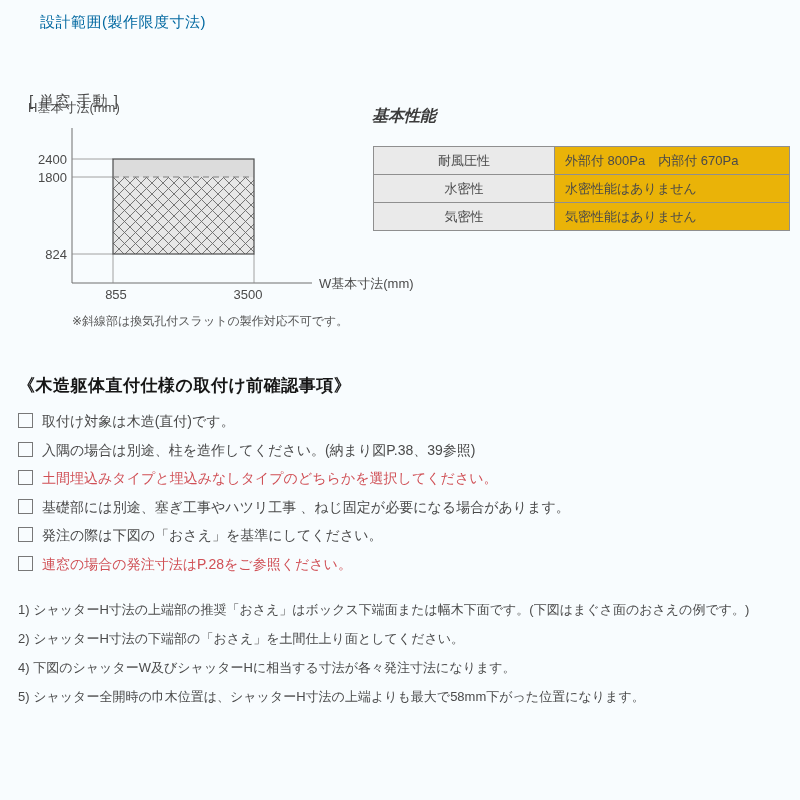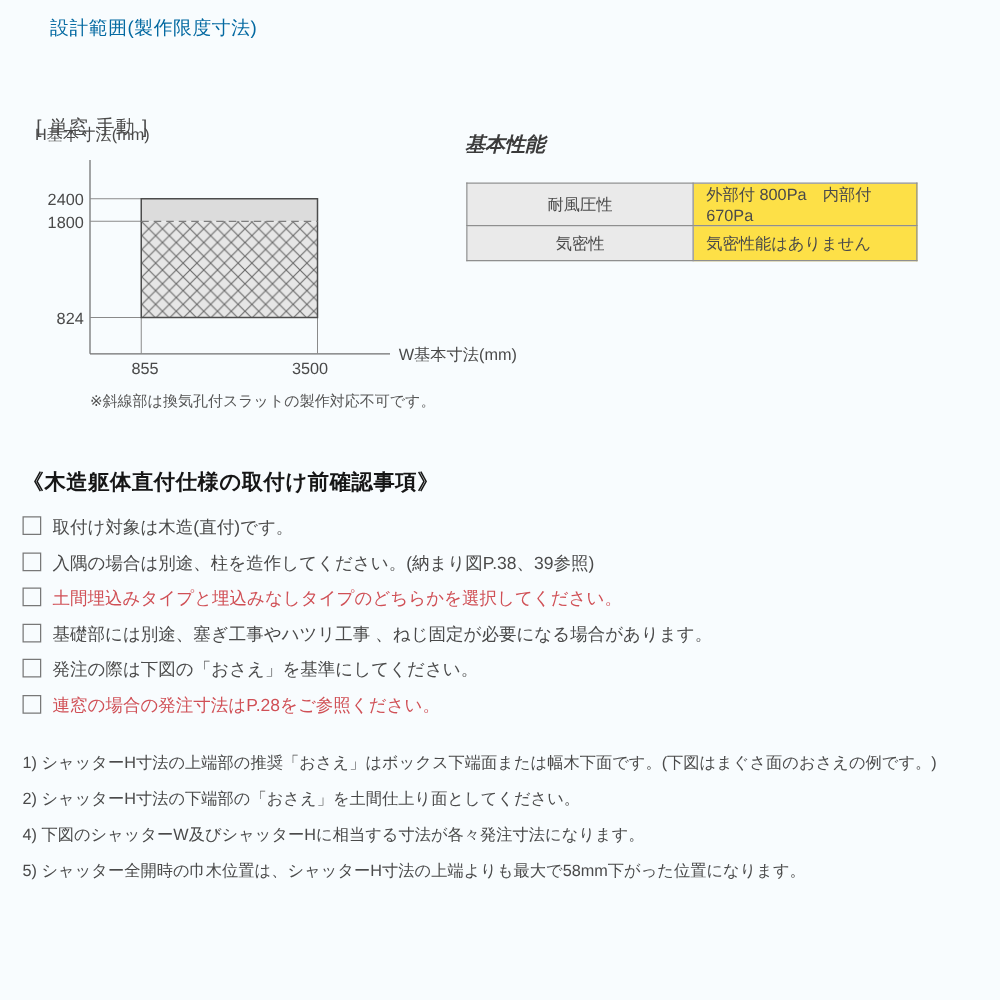--- a/index.html
+++ b/index.html
@@ -28,32 +28,32 @@
   .chart-note{
     position:absolute;left:72px;top:313px;
     font-size:12px;color:#555;text-align:right;
   }
   .perf-heading{
     position:absolute;left:372px;top:106px;
     font-size:16px;font-weight:600;color:#3b3b3b;font-style:italic;
   }
   .perf-table{
     position:absolute;left:373px;top:146px;
-    border-collapse:collapse;width:361px;
+    border-collapse:collapse;width:417px;
     font-size:13px;color:#4a4a4a;
   }
   .perf-table th,.perf-table td{
     border:1px solid #8f8f8f;
     height:27px;padding:0 10px;
     font-weight:normal;
   }
   .perf-table th{
     background:#eaeaea;width:160px;text-align:center;
   }
-  .perf-table td{background:#fde047;text-align:left;}
+  .perf-table td{background:#eab308;text-align:left;}
   .check-heading{
     position:absolute;left:18px;top:374px;
     font-size:17px;font-weight:bold;color:#161616;letter-spacing:.5px;
   }
   .check-list{position:absolute;left:18px;top:413px;}
   .check-item{
     height:28.5px;display:flex;
     font-size:14px;color:#4a4a4a;
   }
   .checkbox{
@@ -108,20 +108,24 @@
 <div class="chart-note">※斜線部は換気孔付スラットの製作対応不可です。</div>
 
 <div class="perf-heading">基本性能</div>
 <table class="perf-table">
   <tbody>
       <tr>
     <th>耐風圧性</th>
     <td>外部付 800Pa　内部付 670Pa</td>
   </tr>
   <tr>
+    <th>水密性</th>
+    <td>水密性能はありません</td>
+  </tr>
+  <tr>
     <th>気密性</th>
     <td>気密性能はありません</td>
   </tr>
 </tbody>
   </table>
 
 <div class="check-heading">《木造躯体直付仕様の取付け前確認事項》</div>
 
 <div class="check-list">
   <div class="check-item">

